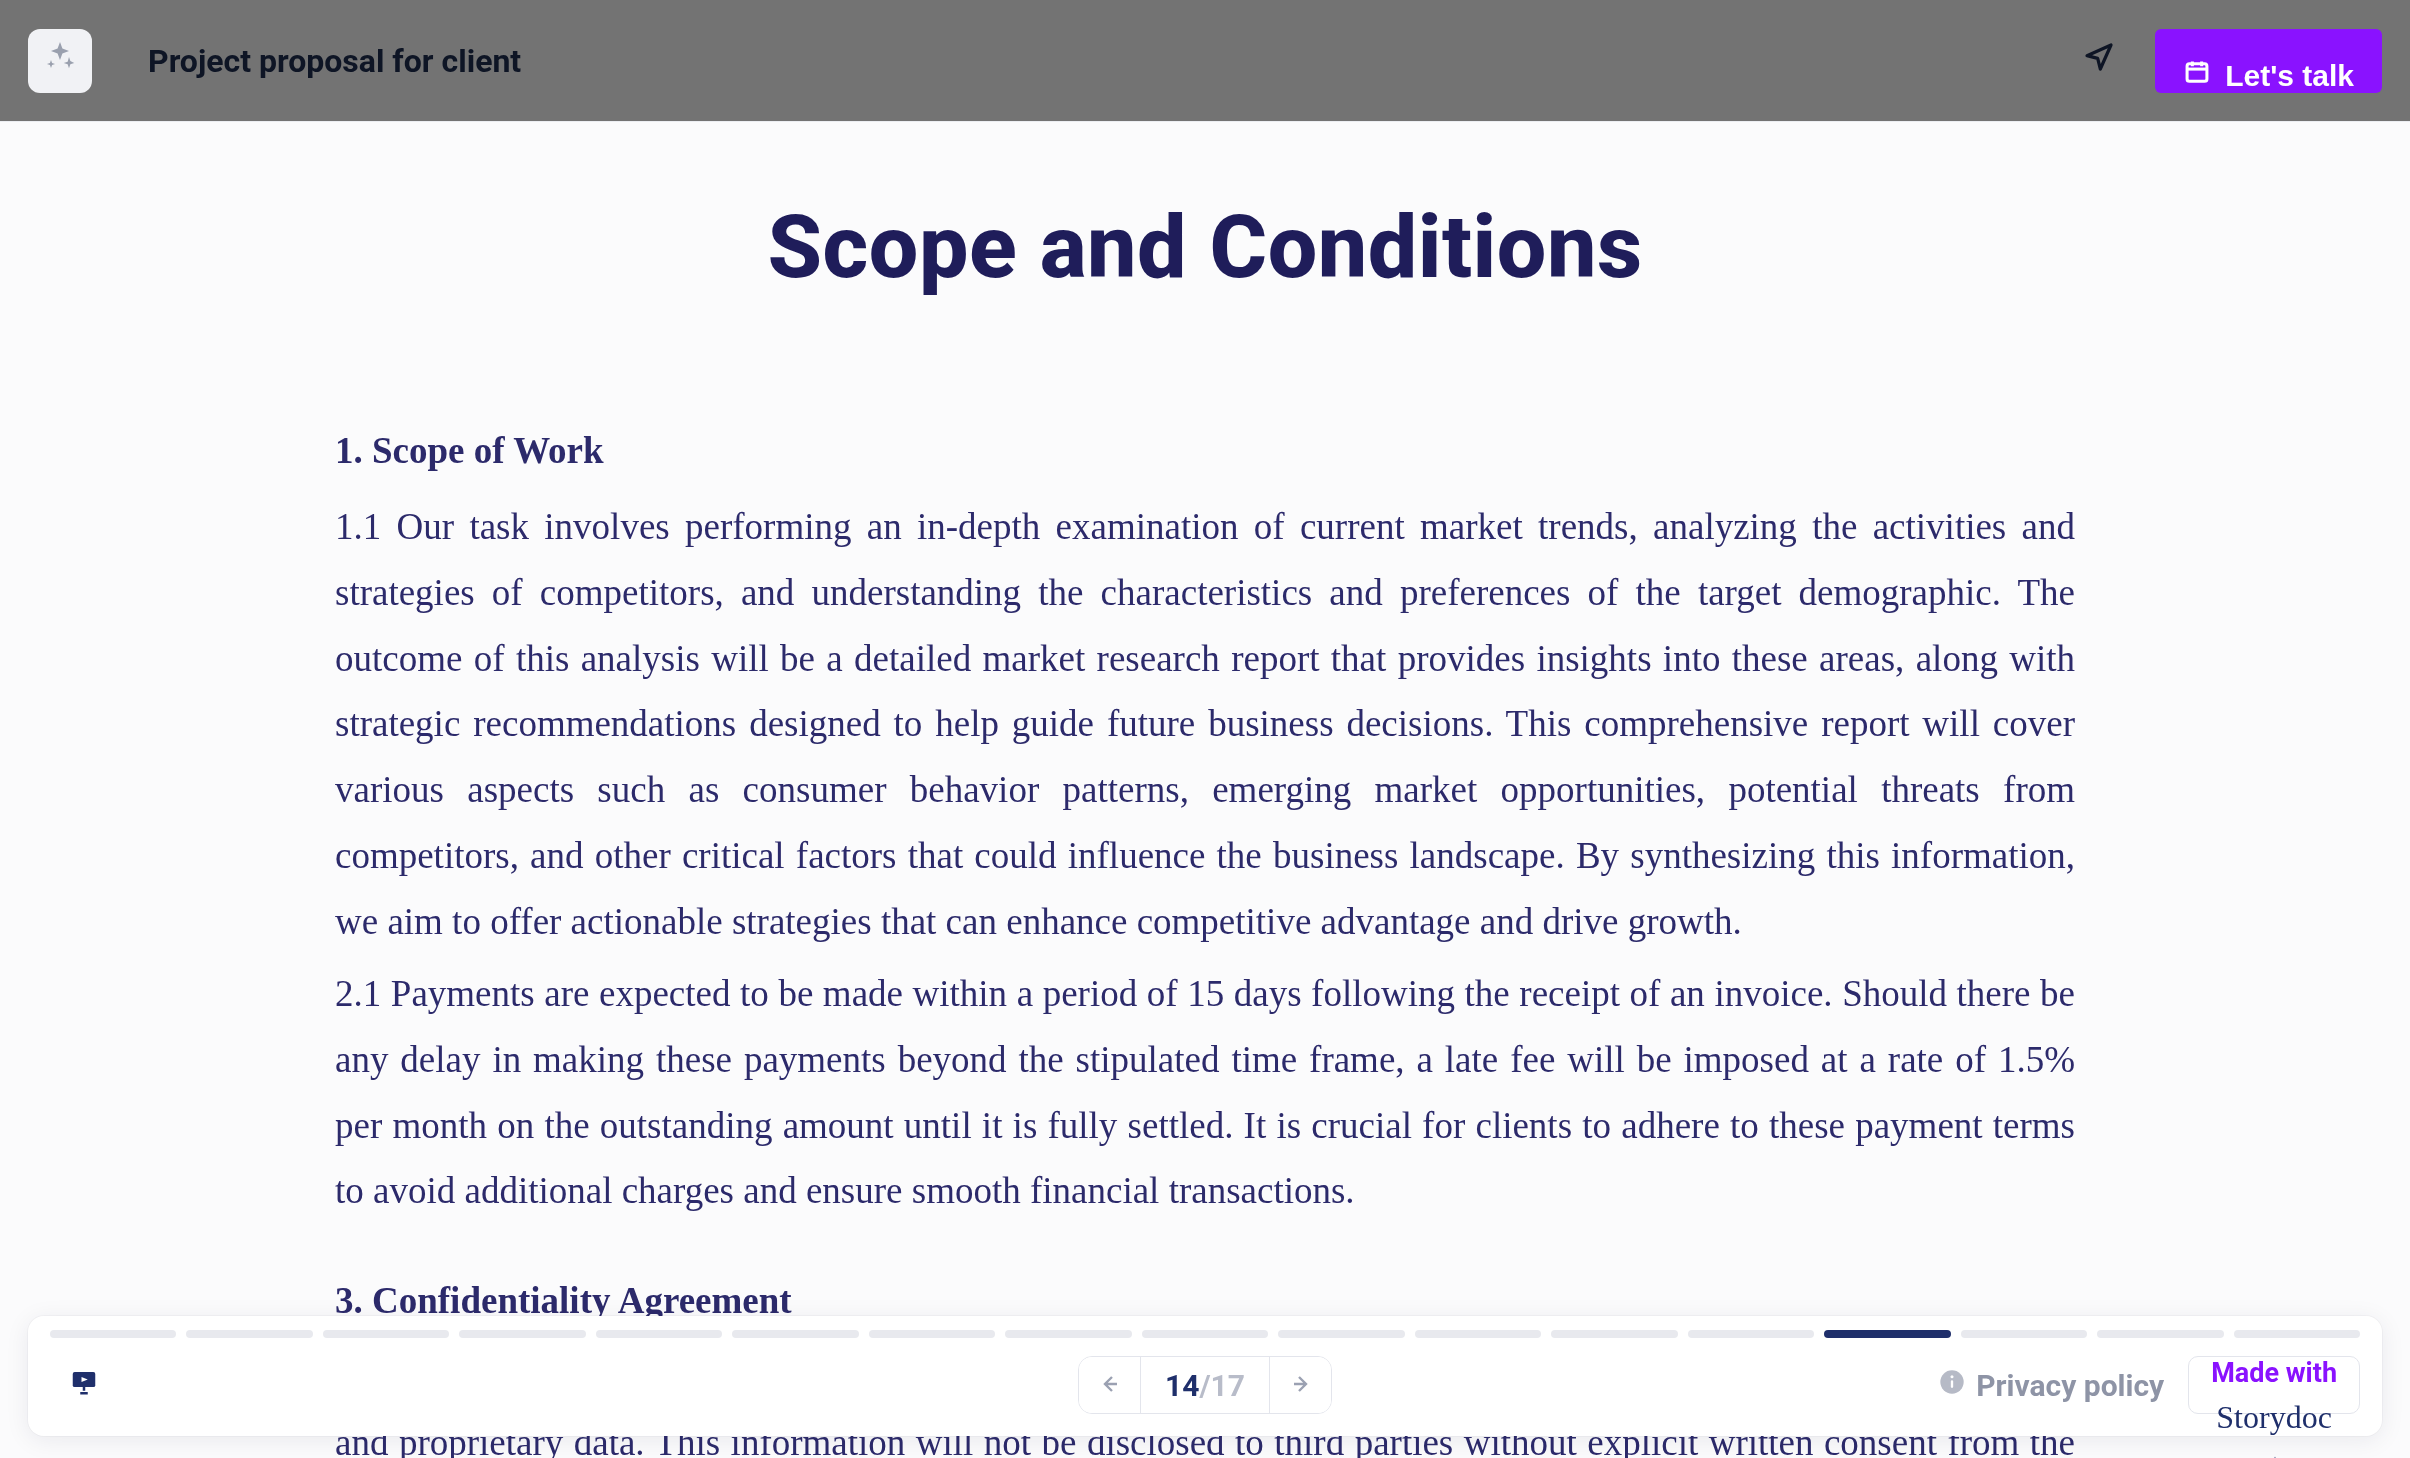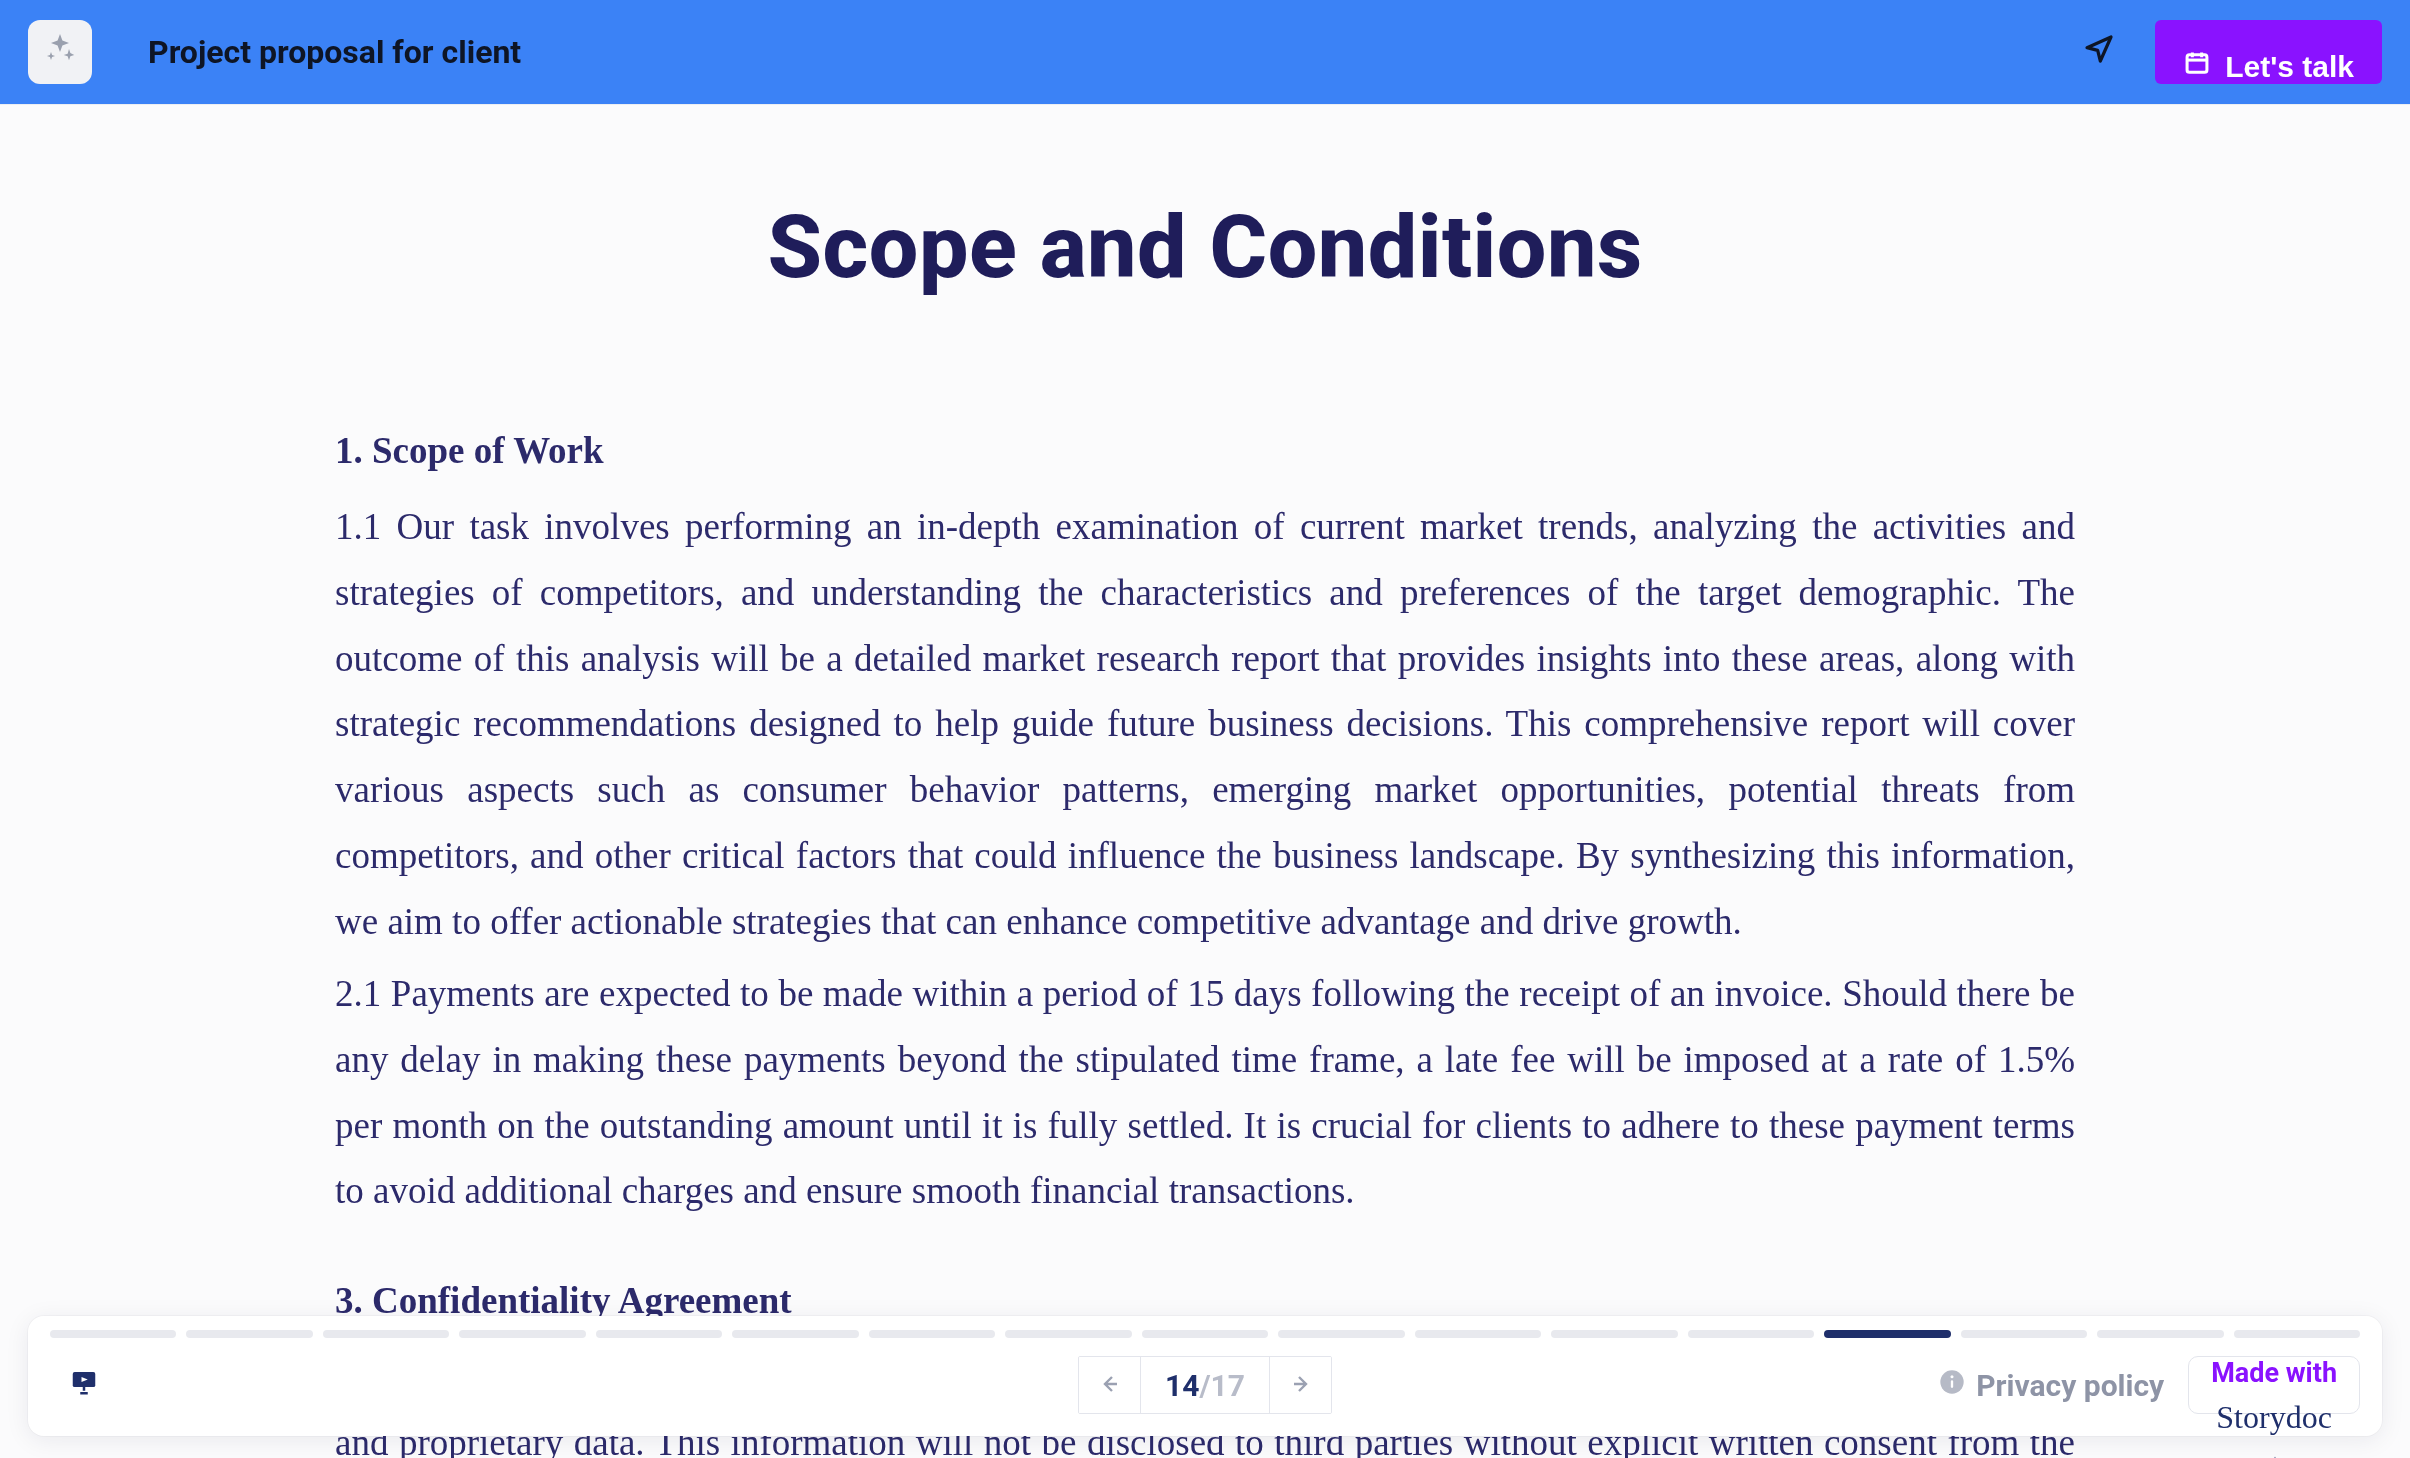--- a/index.html
+++ b/index.html
@@ -9,22 +9,22 @@
     background: #fbfbfc;
     color: #1b1b4b;
     font-size: 28px;
     overflow: hidden;
   }
 
   
   .topbar {
     position: fixed;
     top: 0; left: 0; right: 0;
-    height: 105px;
-    background: #3b82f6;
+    height: 122px;
+    background: #737373;
     border-bottom: 1px solid #eceef2;
     display: flex;
     align-items: center;
     padding: 16px 28px;
     z-index: 10;
   }
   .logo-chip {
     width: 64px; height: 64px;
     border-radius: 12px;
     background: #f1f2f5;
@@ -131,21 +131,21 @@
   }
   .present-btn svg { width: 30px; height: 30px; fill: #1f2f6b; }
 
   .pager {
     position: absolute;
     left: 50%;
     transform: translateX(-50%);
     display: flex;
     align-items: stretch;
     border: 1.5px solid #e3e5ec;
-    border-radius: 2px;
+    border-radius: 14px;
     height: 58px;
     overflow: hidden;
   }
   .pager button {
     width: 62px;
     background: #fff;
     border: none;
     cursor: pointer;
     display: flex; align-items: center; justify-content: center;
   }

